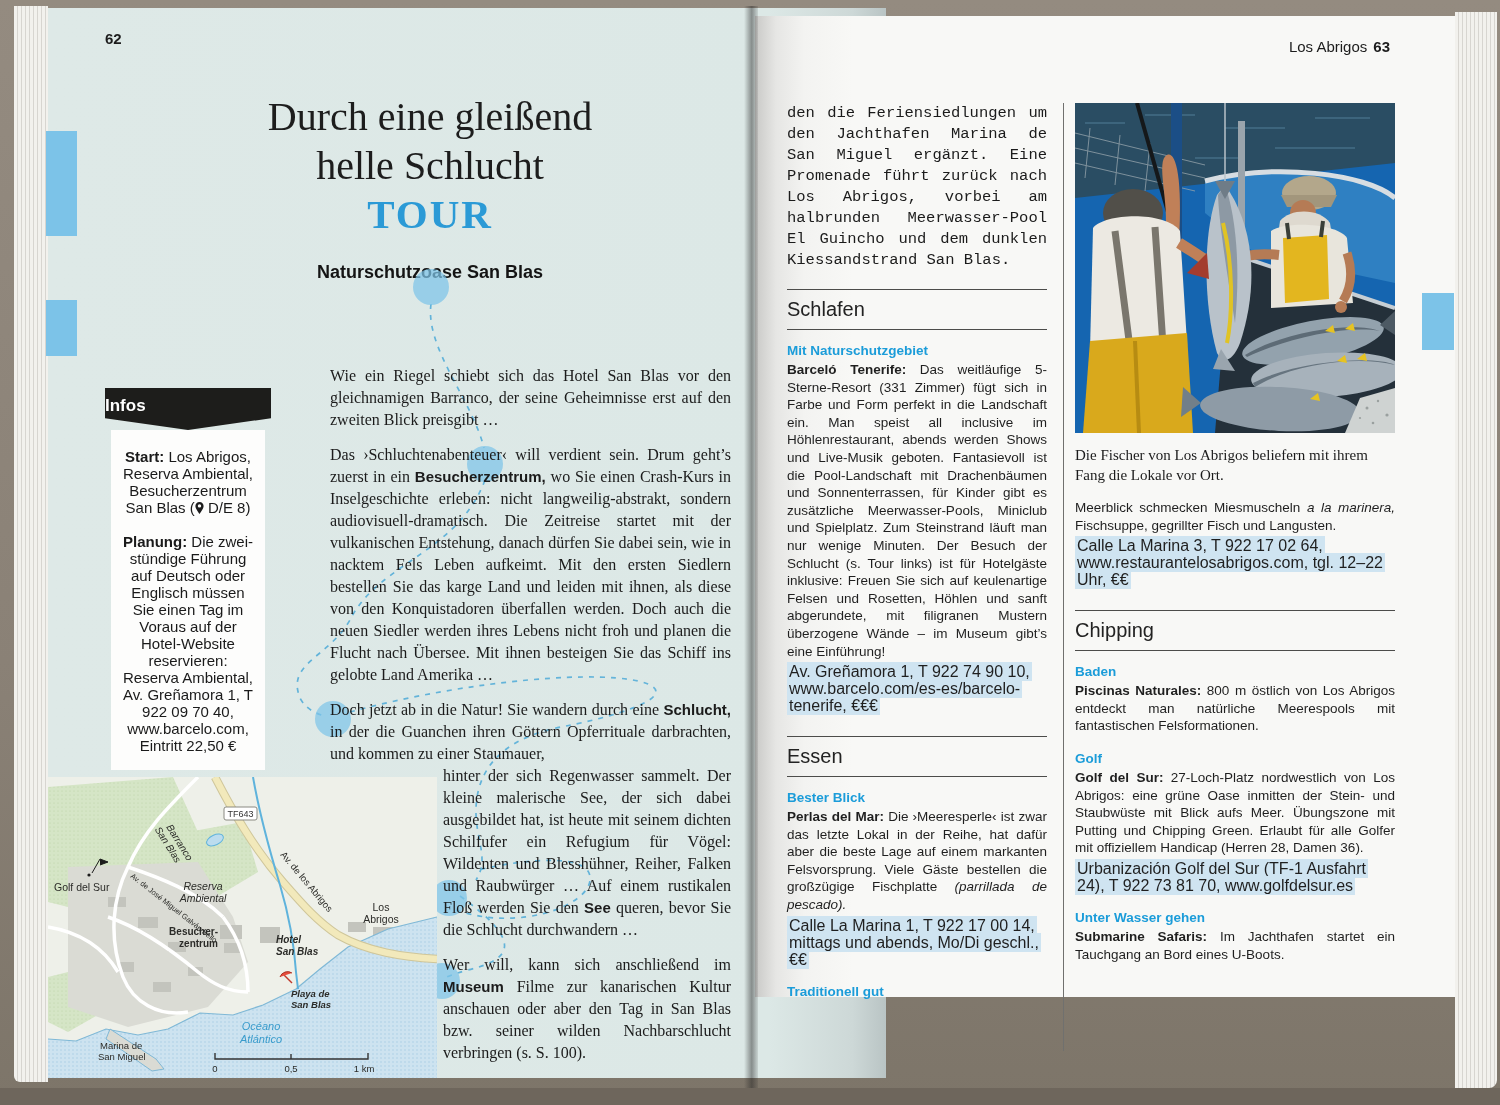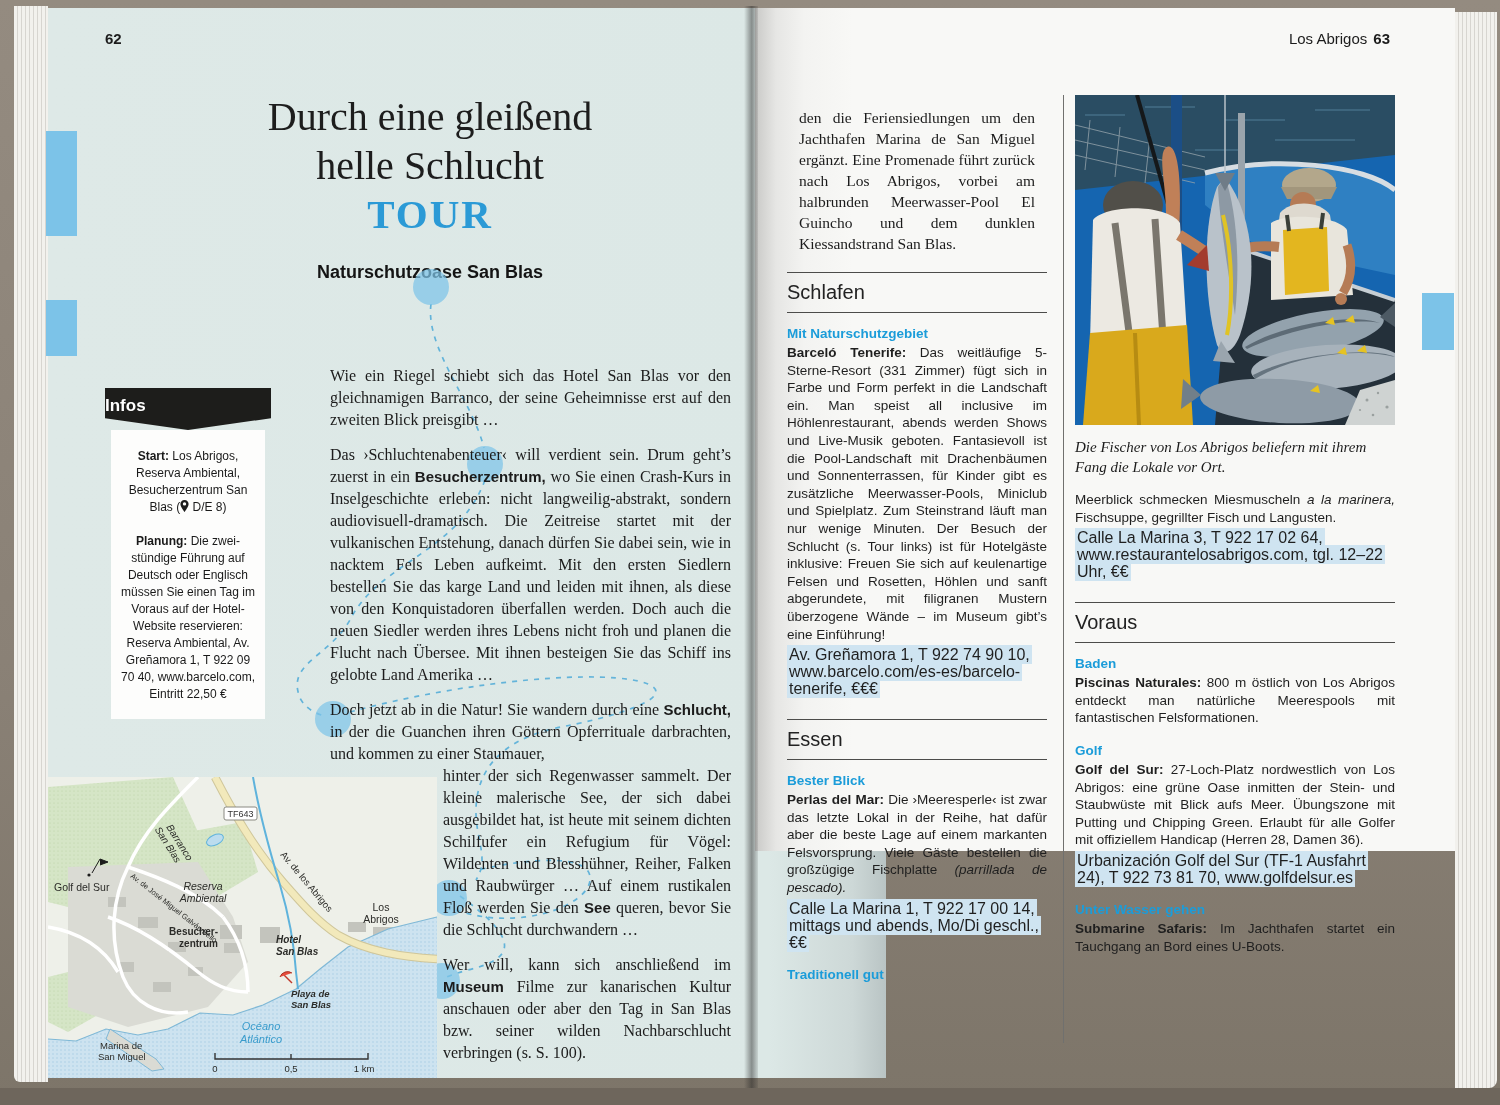--- a/index.html
+++ b/index.html
@@ -6,69 +6,69 @@
   #stage{position:relative;width:1500px;height:1105px;overflow:hidden;
          background:linear-gradient(180deg,#948b80 0%,#8a8176 60%,#7d7569 100%);
          font-family:"Liberation Sans",sans-serif;}
   #stage::after{content:"";position:absolute;left:0;right:0;bottom:0;height:17px;background:#6e665c;}
   
   .edge-stack{position:absolute;background:repeating-linear-gradient(90deg,#f2f1ed 0 3px,#d7d5d0 3px 4px);}
   #edge-left{left:14px;top:6px;width:34px;height:1076px;border-radius:0 0 0 6px;}
   #edge-right{left:1455px;top:12px;width:42px;height:1076px;border-radius:0 0 8px 0;}
   #page-left{position:absolute;left:48px;top:8px;width:838px;height:1070px;
     background:linear-gradient(90deg,#dee9e7 0%,#dce8e6 86%,#cdd8d7 96%,#b9c4c4 100%);}
-  #page-right{position:absolute;left:755px;top:8px;width:700px;height:843px;
+  #page-right{position:absolute;left:755px;top:16px;width:700px;height:981px;
     background:linear-gradient(90deg,#c9c9c7 0%,#e6e6e4 3%,#f3f3f1 7%,#f8f8f6 14%,#f8f8f6 100%);}
   #gutter{position:absolute;left:744px;top:6px;width:14px;height:1082px;
     background:linear-gradient(90deg,rgba(30,30,30,0) 0%,rgba(30,30,30,.45) 55%,rgba(30,30,30,.1) 100%);}
   .tab{position:absolute;background:#7cc3e8;}
   #tab-l1{left:46px;top:131px;width:31px;height:105px;}
   #tab-l2{left:46px;top:300px;width:31px;height:56px;}
   #tab-r1{left:1422px;top:293px;width:32px;height:57px;}
   
   .pagenum{position:absolute;font-size:15px;font-weight:bold;color:#1c1c1c;}
   #lp-num{left:57px;top:22px;}
   #lp-head{position:absolute;left:82px;top:78px;width:600px;text-align:center;}
   #lp-kicker{font-family:"Liberation Serif",serif;font-weight:bold;font-size:41px;letter-spacing:2px;color:#2b9ad6;}
   #lp-title{font-family:"Liberation Serif",serif;font-size:40px;line-height:1.23;color:#1d1d1d;margin-top:6px;white-space:pre-line;}
   #lp-sub{margin-top:24px;font-size:18px;font-weight:bold;color:#141414;}
   #route-svg{position:absolute;left:0;top:0;z-index:1;}
   #infos{position:absolute;left:57px;top:357px;width:166px;z-index:2;}
   #infos-banner{position:relative;background:#1d1d1b;color:#fff;text-align:left;
     font-size:17px;font-weight:bold;padding:8px 0 14px;
     clip-path:polygon(0 0,100% 0,100% 72%,50% 100%,0 72%);margin-top:23px;}
   #infos-body{background:#fdfdfc;margin:0 6px;padding:18px 8px 16px;text-align:center;
-    font-size:12px;line-height:17px;color:#1a1a1a;}
+    font-size:15px;line-height:17px;color:#1a1a1a;}
   .pin{display:inline-block;width:9px;height:12px;vertical-align:-1px;}
   #lp-text{position:absolute;left:282px;top:357px;width:401px;z-index:2;}
   #lp-text p{margin:0;font-family:"Liberation Serif",serif;font-size:16px;line-height:22px;
     text-align:justify;color:#1b1b1b;}
   #lp-text p+p{margin-top:13px;}
   #lp-text .indent{margin-left:113px;}
   #lp-text .noTop{margin-top:0;}
   .stop{font-family:"Liberation Sans",sans-serif;font-weight:bold;font-size:15px;}
   #map{position:absolute;left:0;top:769px;z-index:2;}
   
   #rp-header{position:absolute;right:65px;top:22px;font-size:15px;color:#1c1c1c;}
   #rp-header b{font-weight:bold;margin-left:6px;}
   .col{position:absolute;top:87px;}
   #col1{left:32px;width:260px;}
   #col2{left:320px;width:320px;}
   #col-divider{position:absolute;left:308px;top:87px;width:1px;height:948px;background:#70706e;}
-  .serif-p{margin:12px;font-family:Liberation Serif, serif;font-size:15.5px;line-height:21px;text-align:justify;color:#1b1b1b;}
+  .serif-p{margin:0;font-family:Liberation Mono, monospace;font-size:15.5px;line-height:21px;text-align:justify;color:#1b1b1b;}
   .section-h{margin-top:18px;border-top:1px solid #4c4c4a;border-bottom:1px solid #4c4c4a;
     padding:8px 0;font-size:20px;color:#222;}
   .subhead{margin-top:13px;font-size:13.5px;font-weight:bold;color:#1b9cd9;}
   .body-p{margin:3px 0 0;font-size:13.5px;line-height:17.6px;text-align:justify;color:#1f1f1f;}
   .body-p .lead{font-weight:bold;}
   .body-p .it{font-style:italic;}
   .addr{margin:3px 0 0;font-size:16px;line-height:17px;color:#1f1f1f;}
   .addr span{background:#cfe4f1;padding:1px 2px;-webkit-box-decoration-break:clone;box-decoration-break:clone;}
   #photo-wrap{width:320px;height:330px;overflow:hidden;}
-  .caption{margin:12px 0 0;font-family:"Liberation Serif",serif;font-style:italic;
+  .caption{margin:12px 0 0;font-family:"Liberation Serif",serif;
     font-size:15px;line-height:20px;color:#1b1b1b;}
   .mt14{margin-top:14px;} .mt22{margin-top:22px;} .mt16{margin-top:16px;}
 </style>
 </head>
 <body>
 
 <div id="stage">
   <div id="edge-left" class="edge-stack"></div>
   <div id="edge-right" class="edge-stack"></div>
 
@@ -313,21 +313,21 @@
               <circle cx="298" cy="320" r="1.3"></circle>
               <circle cx="285" cy="315" r="1.1"></circle>
           </g>
         </svg>
       </div>
       <p class="caption"><span>Die Fischer von Los Abrigos beliefern mit ihrem Fang die Lokale vor Ort.</span></p>
 
       <p class="body-p mt14"><span>Meerblick schmecken Miesmuscheln </span><span class="it">a la marinera,</span><span> Fischsuppe, gegrillter Fisch und Langusten.</span></p>
       <p class="addr"><span>Calle La Marina 3, T 922 17 02 64, www.restaurantelosabrigos.com, tgl. 12–22 Uhr, €€</span></p>
 
-      <div class="section-h mt22">Voraus</div>
+      <div class="section-h mt22">Chipping</div>
       <div class="subhead">Baden</div>
       <p class="body-p"><span class="lead">Piscinas Naturales:</span><span> 800 m östlich von Los Abrigos entdeckt man natürliche Meerespools mit fantastischen Felsformationen.</span></p>
 
       <div class="subhead mt16">Golf</div>
       <p class="body-p"><span class="lead">Golf del Sur:</span><span> 27-Loch-Platz nordwestlich von Los Abrigos: eine grüne Oase inmitten der Stein- und Staubwüste mit Blick aufs Meer. Übungszone mit Putting und Chipping Green. Erlaubt für alle Golfer mit offiziellem Handicap (Herren 28, Damen 36).</span></p>
       <p class="addr"><span>Urbanización Golf del Sur (TF-1 Ausfahrt 24), T 922 73 81 70, www.golfdelsur.es</span></p>
 
       <div class="subhead mt16">Unter Wasser gehen</div>
       <p class="body-p"><span class="lead">Submarine Safaris:</span><span> Im Jachthafen startet ein Tauchgang an Bord eines U-Boots.</span></p>
     </div>

